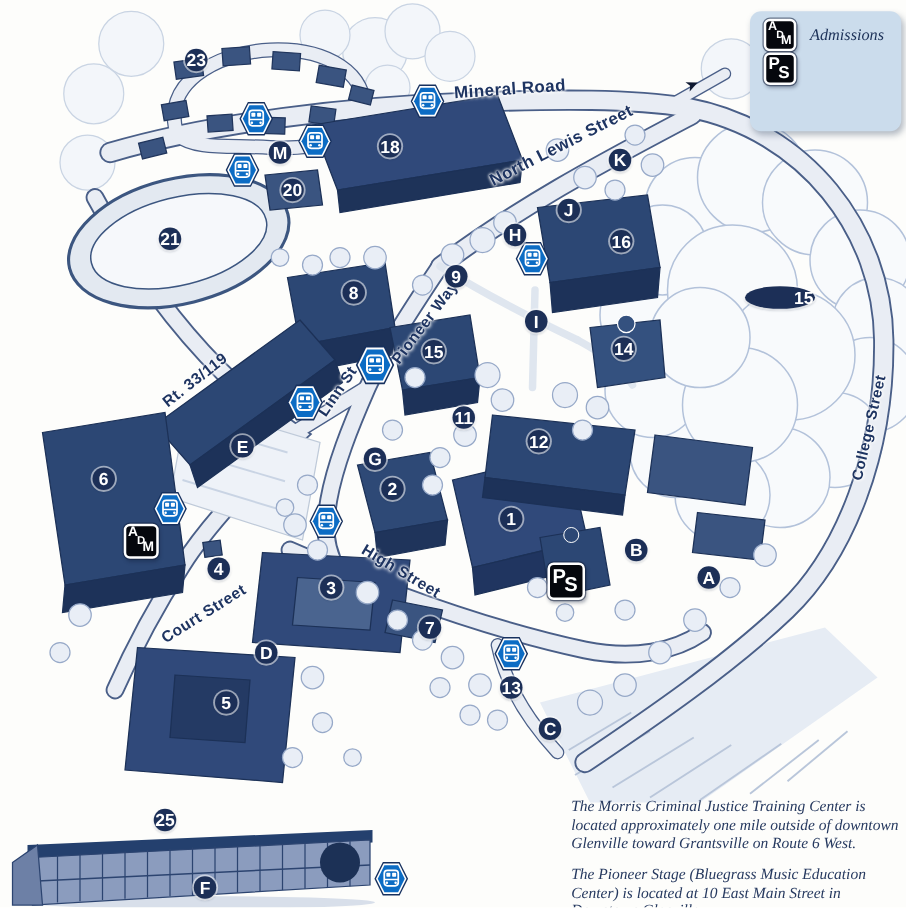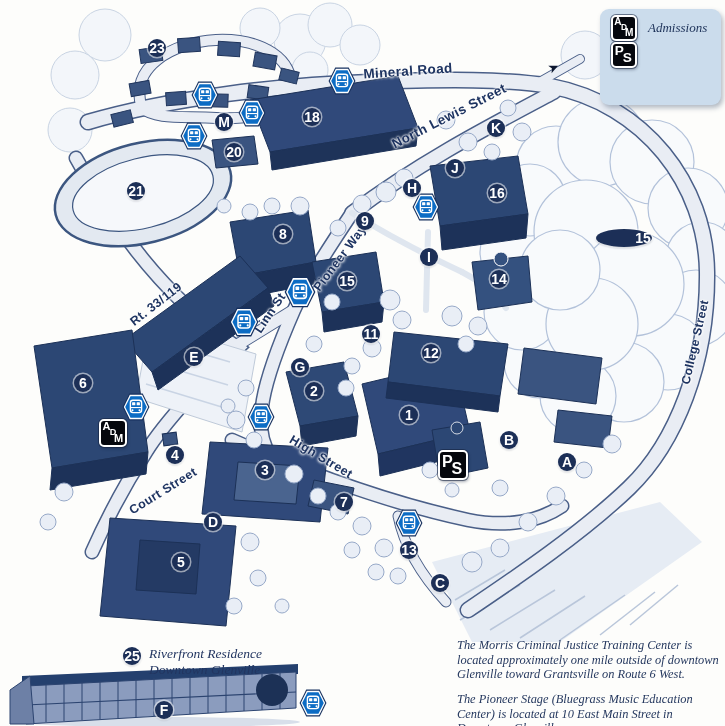--- a/index.html
+++ b/index.html
@@ -426,23 +426,19 @@
         <span style="left: 6%; top: 2%; font-size: 11.04px;">A</span>
         <span style="left: 36%; top: 28%; font-size: 9.12px;">D</span>
         <span style="left: 54%; top: 48%; font-size: 11.04px;">M</span>
       </div>
       <div class="badge on-map" style="width: 26px; height: 26px; left: 453px; top: 465px;">
         <span style="left: 8%; top: 2%; font-size: 16.12px;">P</span>
         <span style="left: 44%; top: 32%; font-size: 16.12px;">S</span>
       </div>
     </div>
 
-  <div class="riv-caption">
-    <div>Riverfront Residence</div>
-    <div>Downtown Glenville</div>
-  </div>
 
   <div class="notes">
     <p>The Morris Criminal Justice Training Center is located approximately one mile outside of downtown Glenville toward Grantsville on Route 6 West.</p>
     <p>The Pioneer Stage (Bluegrass Music Education Center) is located at 10 East Main Street in Downtown Glenville.</p>
   </div>
 
 </div>
 
 </body></html>

